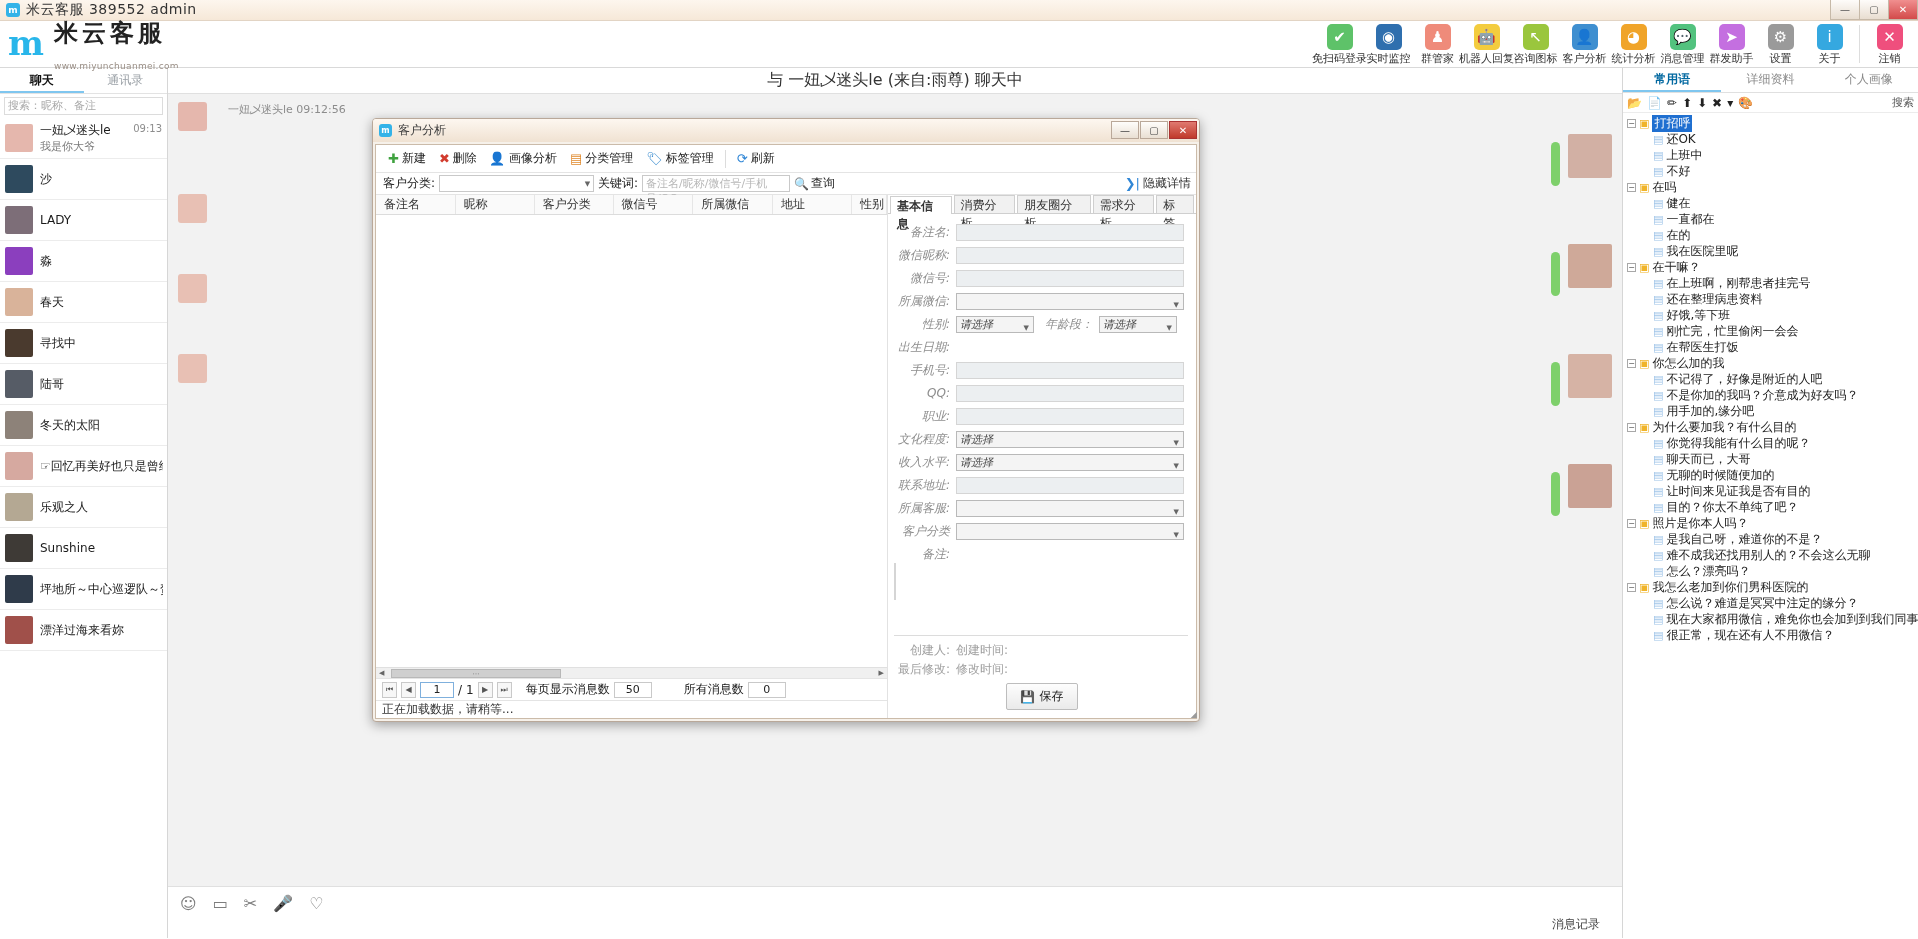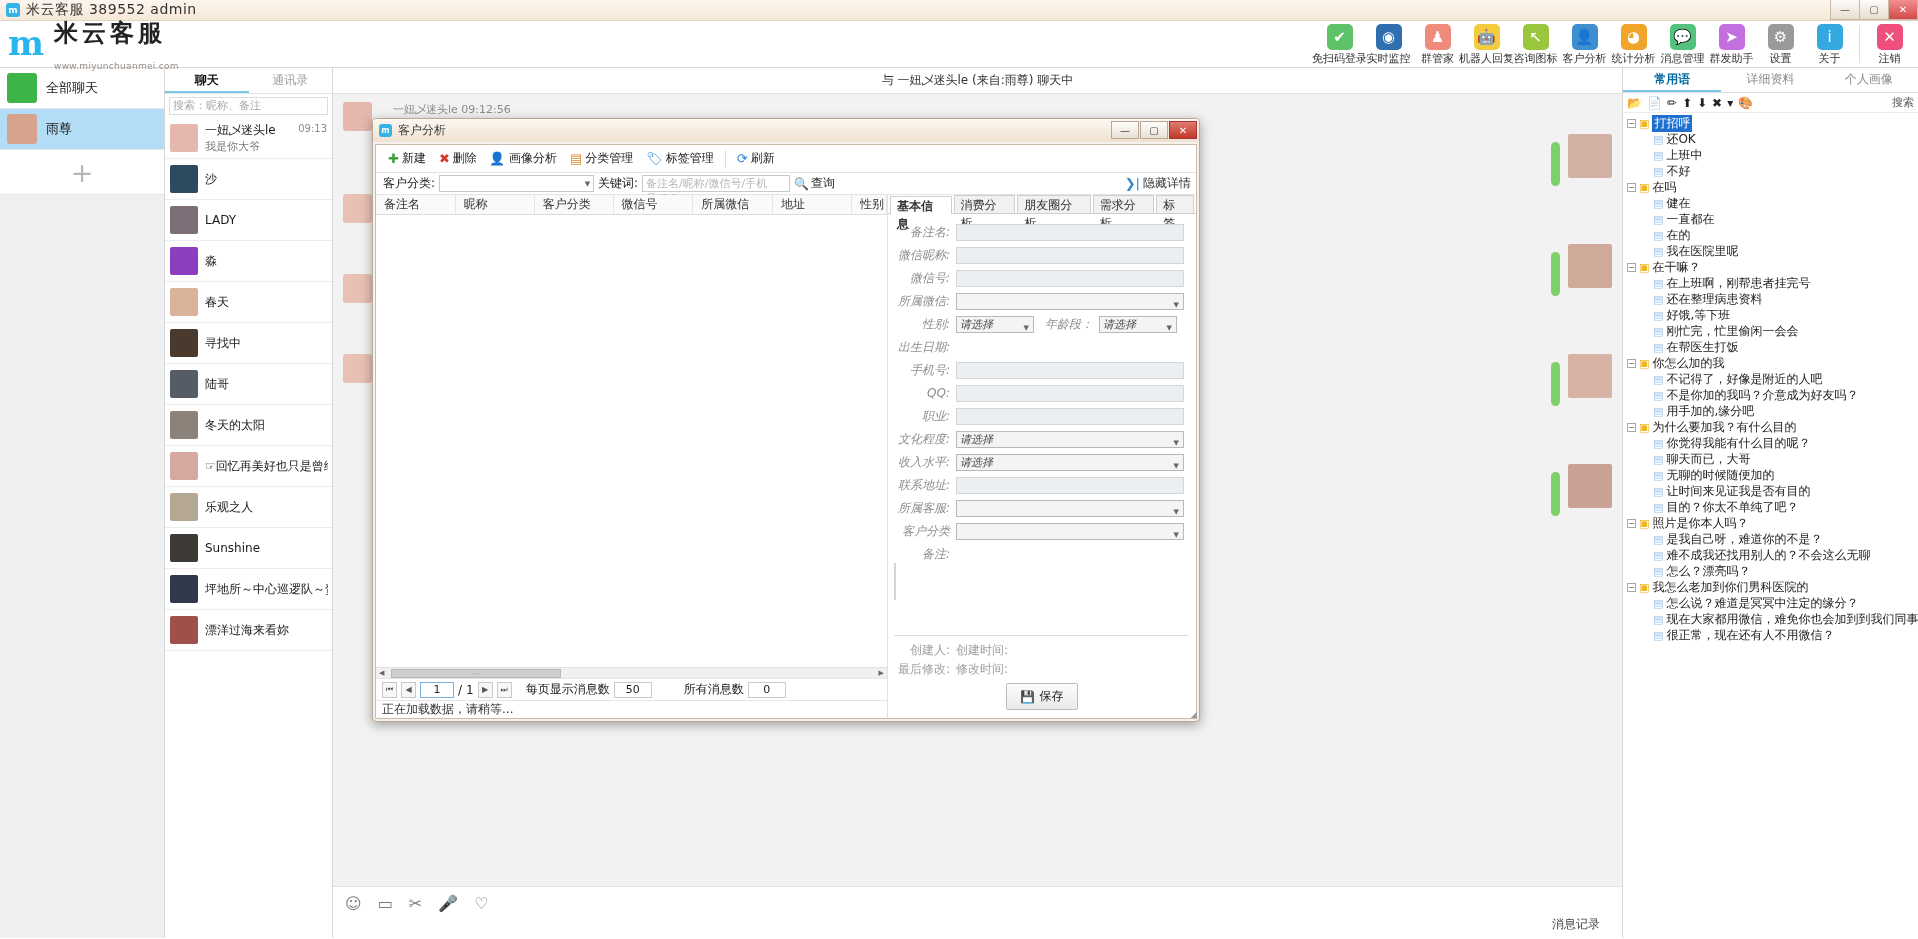--- a/index.html
+++ b/index.html
@@ -90,21 +90,21 @@
   .cl-av{ width:28px;height:28px;border-radius:2px; overflow:hidden; flex:none;}
   .cl-txt{ flex:1; min-width:0;}
   .cl-name{ font-size:12px;color:#1a1a1a; white-space:nowrap; overflow:hidden;}
   .cl-sub{ font-size:11px;color:#7b7b7b; white-space:nowrap; overflow:hidden;}
   .cl-time{ font-size:10px;color:#8c8c8c; position:absolute; right:5px; top:5px;}
 
   
   #chatpane{ flex:1; display:flex; flex-direction:column; background:#f7f7f7; position:relative; min-width:0;}
   .cp-head{
     height:26px; background:#fff; border-bottom:1px solid #e0e0e0;
-    display:flex;align-items:center;justify-content:center; font-size:12px; color:#333;
+    display:flex;align-items:center;justify-content:center; font-size:16px; color:#333;
   }
   .cp-body{ flex:1; background:#f2f2f2; position:relative; overflow:hidden;}
   .msg{ position:absolute; display:flex; gap:21px;}
   .msg .mav{ width:29px;height:29px;border-radius:3px;overflow:hidden;flex:none;}
   .msg .mname{ font-size:11px;color:#8c8c8c; white-space:nowrap;}
   .msg-r{ right:10px; flex-direction:row-reverse;}
   .bubble-img{ width:44px;height:44px;border-radius:2px;overflow:hidden;}
   .greenbar{ position:absolute; width:9px; border-radius:5px; background:#7ed06b;}
   .cp-foot{ height:52px; background:#fff; border-top:1px solid #e0e0e0; position:relative;}
   .cp-tools{ display:flex; gap:16px; padding:7px 0 0 12px; align-items:center;}
@@ -283,33 +283,20 @@
       <div class="tsep"></div>
       <div class="tbtn">
         <div class="ic" style="background:#ef4f7d">✕</div>
         <div class="lb">注销</div>
       </div>
     </div>
 </div>
 
 <div id="main">
 
-  <div id="rail">
-    <div id="rail-items">
-        <div class="rail-item">
-          <div class="rail-av" style="background:#3cb44a"></div>
-          <div class="rail-lb">全部聊天</div>
-        </div>
-        <div class="rail-item sel">
-          <div class="rail-av" style="background:#d8a38c"></div>
-          <div class="rail-lb">雨尊</div>
-        </div>
-      </div>
-    <div class="rail-add">+</div>
-  </div>
 
   <div id="chatlist">
     <div class="cl-tabs">
       <div class="cl-tab on">聊天</div>
       <div class="cl-tab">通讯录</div>
     </div>
     <div class="cl-search">搜索：昵称、备注</div>
     <div class="cl-rows" id="cl-rows">
         <div class="cl-row">
           <div class="cl-av" style="background:#e5b7ad"></div>

